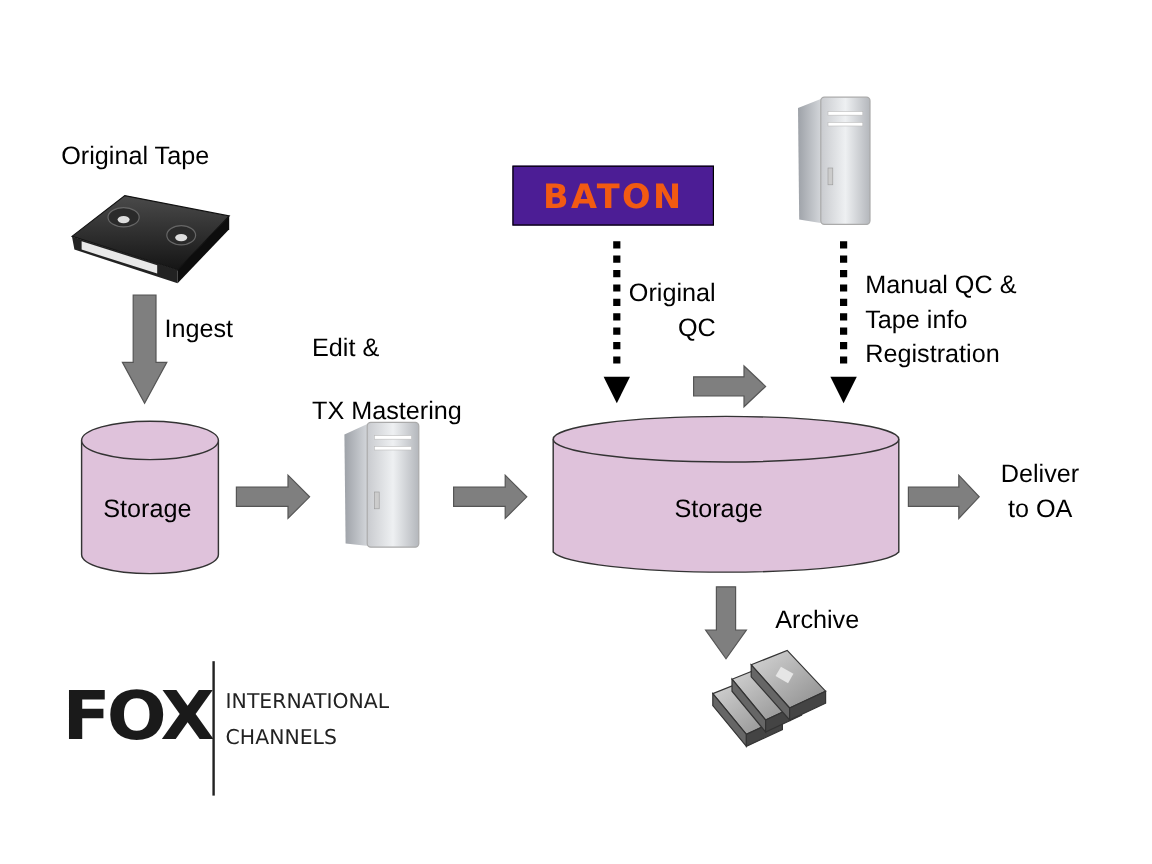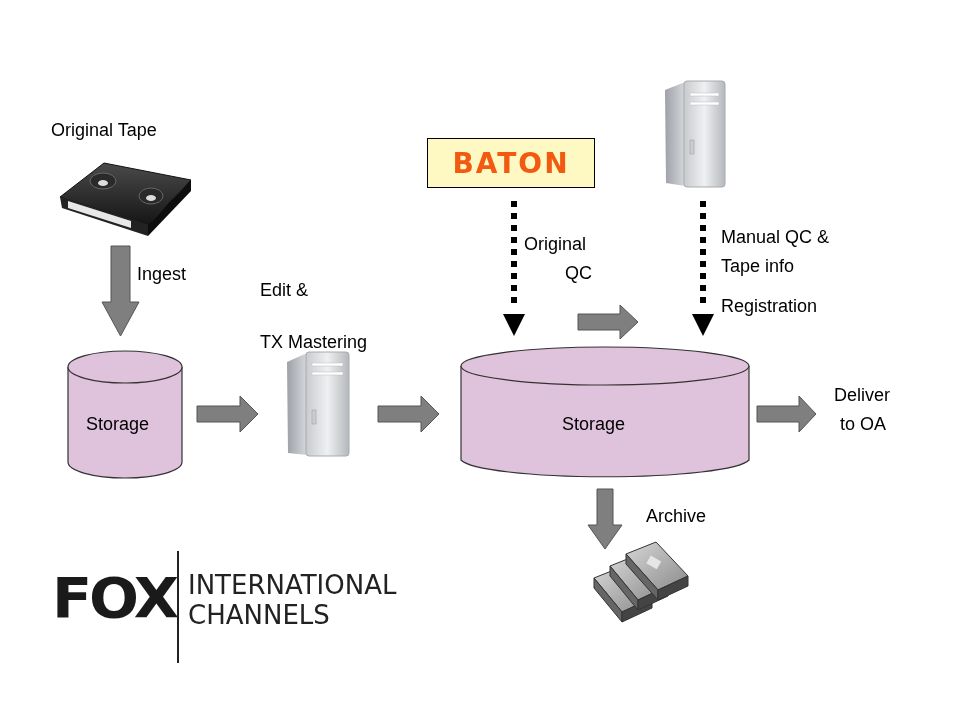--- a/index.html
+++ b/index.html
@@ -1,31 +1,31 @@
 <!DOCTYPE html>
 <html><head>
 <meta charset="utf-8">
 <style>
   html, body { margin: 0; padding: 0; background: #ffffff; }
   body { width: 960px; height: 720px; position: relative; overflow: hidden;
          font-family: "Liberation Sans", sans-serif; color: #000; }
-  .lbl { position: absolute; font-size: 18px; line-height: 25px; white-space: nowrap; }
+  .lbl { position: absolute; font-size: 21px; line-height: 25px; white-space: nowrap; }
   svg.full { position: absolute; left: 0; top: 0; }
   .baton-box { position: absolute; left: 427px; top: 138px; width: 166px; height: 48px;
-               border: 1px solid #000; background: #fef9c3; }
+               border: 1px solid #000; background: #4c1d95; }
   .baton-text { position: absolute; left: 0; top: 0; width: 100%; height: 100%;
                 display: flex; align-items: center; justify-content: center;
                 font-family: "DejaVu Sans", sans-serif; font-weight: bold; font-size: 28px;
                 color: #f25a12; letter-spacing: 2px; }
   .fox-logo { position: absolute; left: 52px; top: 570px; font-family: "DejaVu Sans", sans-serif;
               font-weight: bold; font-size: 56px; letter-spacing: -3px; line-height: 56px;
               transform: scaleX(1.05); transform-origin: left; color: #1a1a1a; }
   .fox-divider { position: absolute; left: 177px; top: 551px; width: 2px; height: 112px; background: #222; }
   .fox-sub { position: absolute; left: 188px; font-family: "DejaVu Sans", sans-serif;
-             font-size: 26px; line-height: 24px; color: #222; letter-spacing: 0px; }
+             font-size: 17px; line-height: 24px; color: #222; letter-spacing: 0px; }
 </style>
 </head>
 <body>
 
 <svg class="full" width="960" height="720" viewBox="0 0 960 720">
   <defs>
     <linearGradient id="silver" x1="0" x2="1" y1="0" y2="0">
       <stop offset="0" stop-color="#c9cbcf"></stop>
       <stop offset="0.5" stop-color="#eef0f2"></stop>
       <stop offset="1" stop-color="#b4b7bc"></stop>
@@ -132,21 +132,21 @@
 
 <div class="baton-box">
   <div class="baton-text">BATON</div>
 </div>
 
 <div class="lbl" style="left:524px; top:232px;">Original</div>
 <div class="lbl" style="left:524px; top:261px;margin-left:41px;">QC</div>
 
 <div class="lbl" style="left:721px; top:225px;">Manual QC &amp;</div>
 <div class="lbl" style="left:721px; top:254px;">Tape info</div>
-<div class="lbl" style="left:721px; top:283px;margin-top:11px;">Registration</div>
+<div class="lbl" style="left:721px; top:283px;">Registration</div>
 
 <div class="lbl" style="left:562px; top:412px;">Storage</div>
 
 <div class="lbl" style="left:834px; top:383px;">Deliver</div>
 <div class="lbl" style="left:840px; top:412px;">to OA</div>
 
 <div class="lbl" style="left:630px; top:504px;margin-left:16px;">Archive</div>
 
 <div class="fox-logo">FOX</div>
 <div class="fox-divider"></div>

